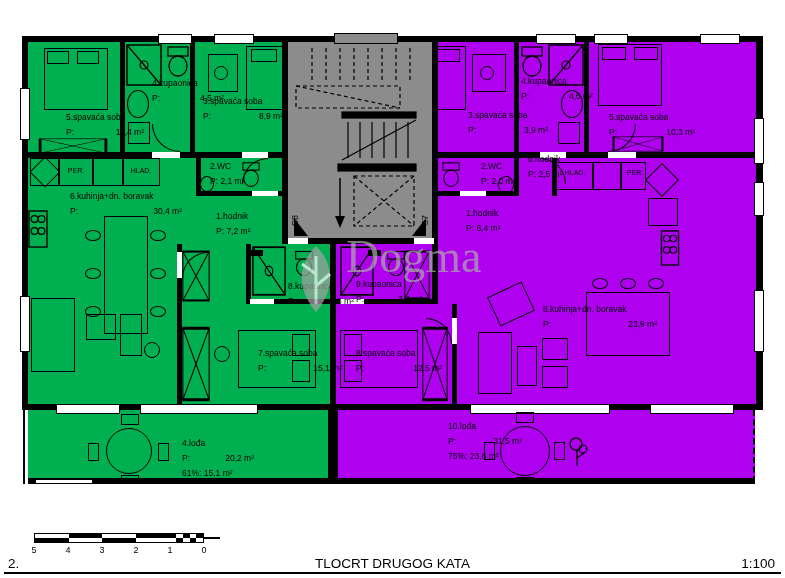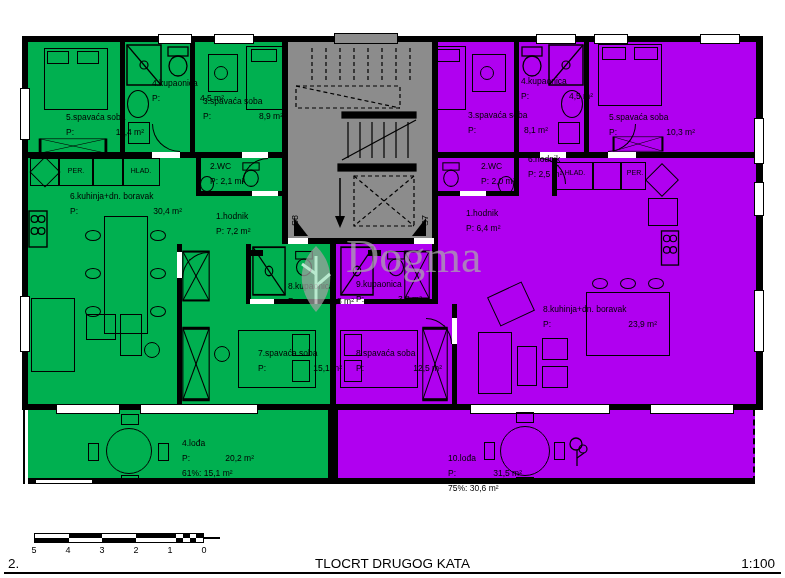--- a/index.html
+++ b/index.html
@@ -409,21 +409,21 @@
       </div>
     <div class="l3">61%: 15,1 m²</div>
   </div>
   <div class="applabel" style="left:60px;top:167px;width:32px">PER.</div>
   <div class="applabel" style="left:124px;top:167px;width:34px">HLAD.</div>
 
   <div class="label" style="left:468px;top:110px;width:80px">
     <div class="l1">3.spavaća soba</div>
     <div class="l2">
         <span>P:</span>
-        <span>8,1 m²</span>
+        <span>3,9 m²</span>
       </div>
   </div>
   <div class="label" style="left:521px;top:76px;width:72px">
     <div class="l1">4.kupaonica</div>
     <div class="l2">
         <span>P:</span>
         <span>4,5 m²</span>
       </div>
   </div>
   <div class="label" style="left:609px;top:112px;width:86px">
@@ -465,27 +465,27 @@
         <span>12,5 m²</span>
       </div>
   </div>
   <div class="label" style="left:356px;top:279px;width:66px">
     <div class="l1">9.kupaonica</div>
     <div class="l2">
         <span>P:</span>
         <span>3,8 m²</span>
       </div>
   </div>
-  <div class="label" style="left:448px;top:453px;width:74px">
+  <div class="label" style="left:448px;top:421px;width:74px">
     <div class="l1">10.lođa</div>
     <div class="l2">
         <span>P:</span>
         <span>31,5 m²</span>
       </div>
-    <div class="l3">75%: 30,6 m²</div>
+    <div class="l3">75%: 23,6 m²</div>
   </div>
   <div class="applabel" style="left:558px;top:169px;width:34px">HLAD.</div>
   <div class="applabel" style="left:622px;top:169px;width:26px">PER.</div>
 
   <div class="wm" style="left:290px;top:238px;width:292px;height:84px">
     <svg style="position:absolute;left:0;top:6px;width:52px;height:70px" viewBox="0 0 52 70">
       <path d="M26 2 C8 20 6 44 26 68 C46 44 44 20 26 2 Z" fill="#a2a2a2"></path>
       <path d="M26 12 L26 60" stroke="#fff" stroke-width="3" fill="none"></path>
       <path d="M26 30 L12 20 M26 42 L40 30" stroke="#fff" stroke-width="3" fill="none"></path>
     </svg>

